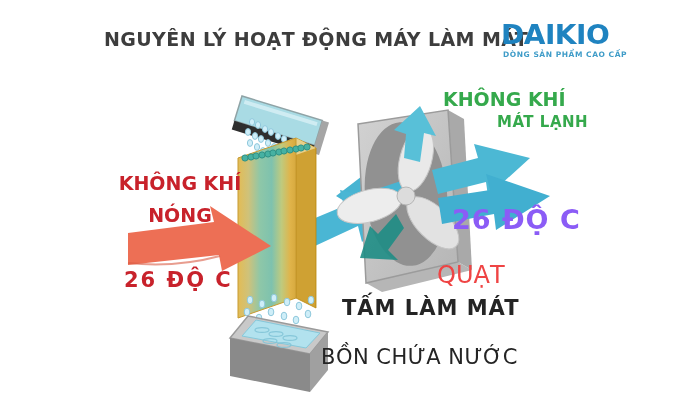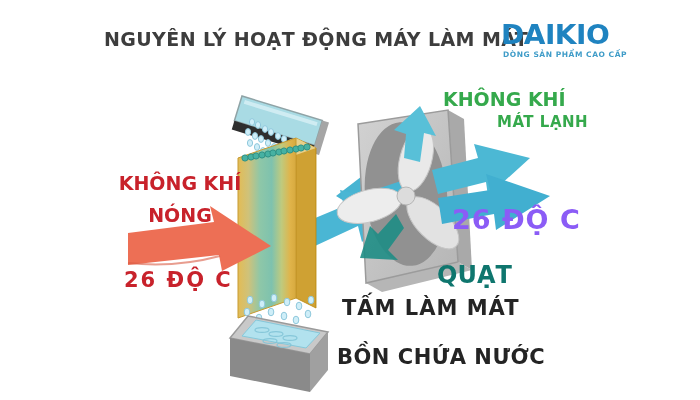--- a/index.html
+++ b/index.html
@@ -27,23 +27,23 @@
   .hot-temp{
     left:124px;top:268px;font-size:21px;font-weight:700;color:#c8222b;
     letter-spacing:2px;
   }
   .cold-line1{left:443px;top:88px;font-size:19px;font-weight:700;color:#35a94c;}
   .cold-line2{left:497px;top:113px;font-size:15px;font-weight:700;color:#35a94c;letter-spacing:0.5px;}
   .cold-temp{
     left:452px;top:204px;font-size:27px;font-weight:800;color:#8b5cf6;
     letter-spacing:1px;
   }
-  .fan-label{left:437px;top:261px;font-size:24px;font-weight:700;color:#0f766e;}
+  .fan-label{left:437px;top:261px;font-size:24px;font-weight:400;color:#ef4444;}
   .pad-label{left:342px;top:296px;font-size:21px;font-weight:700;color:#242424;letter-spacing:1px;}
-  .tank-label{left:321px;top:345px;font-size:21px;font-weight:700;color:#242424;letter-spacing:0.5px;margin-left:16px;}
+  .tank-label{left:321px;top:345px;font-size:21px;font-weight:400;color:#242424;letter-spacing:0.5px;}
   svg{position:absolute;left:0;top:0;}
 </style>
 </head>
 <body>
 
 <div id="stage">
 
   <svg width="700" height="400" viewBox="0 0 700 400">
     <defs>
       <linearGradient id="padGrad" x1="0" y1="0" x2="1" y2="0">

